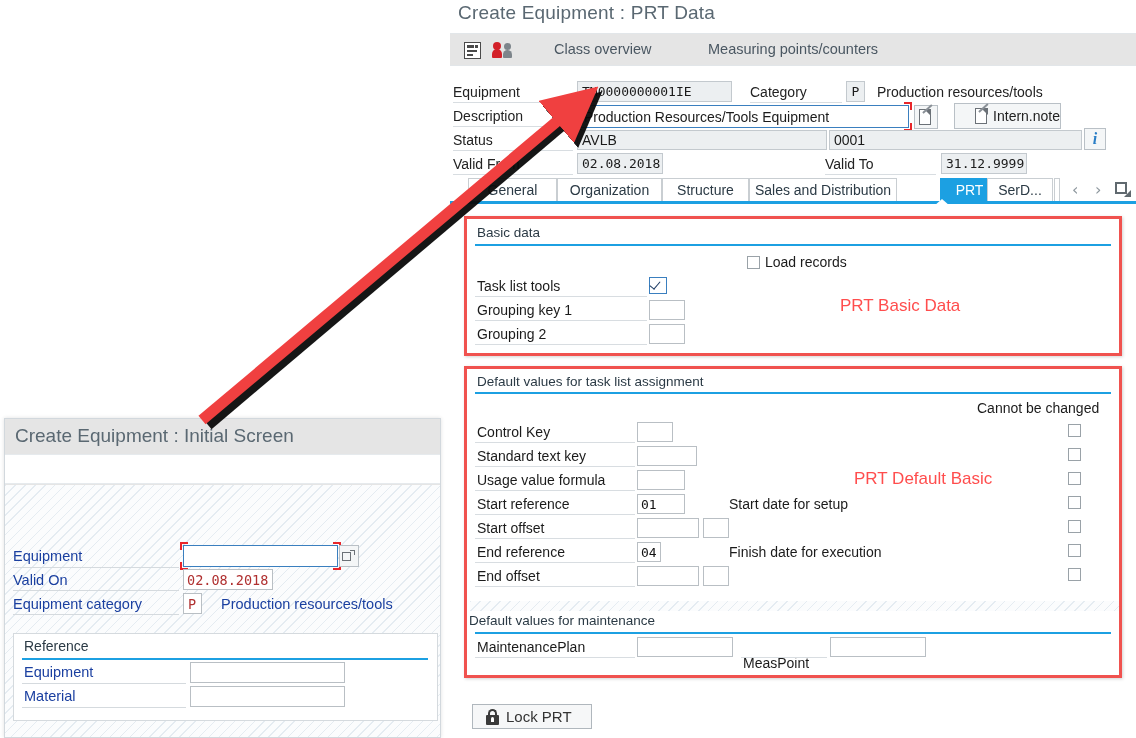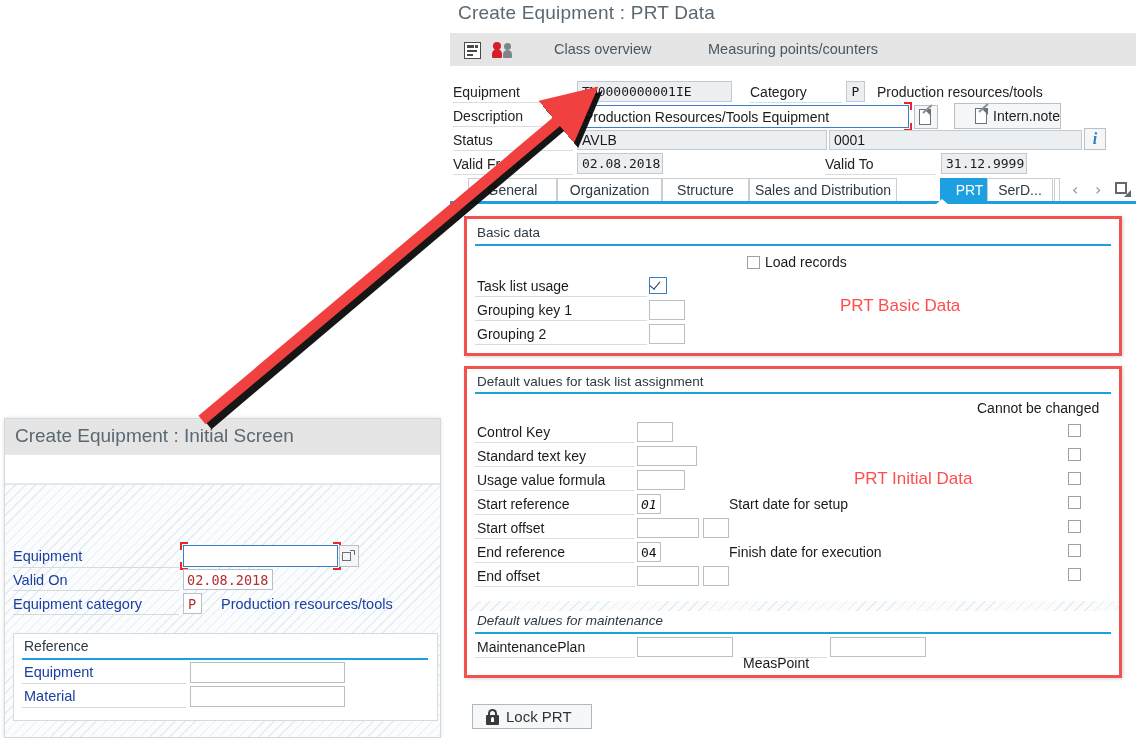--- a/index.html
+++ b/index.html
@@ -399,21 +399,21 @@
     <div id="tab-underline"></div>
     <div id="tab-pointer" style="left:484px;"></div>
 
     <div class="red-box" style="left:14px;top:216px;width:658px;height:140px;">
       <div class="grp-title" style="left:10px;top:6px;">Basic data</div>
       <div class="grp-rule" style="left:8px;top:25px;width:636px;"></div>
 
       <div class="cbox" style="left:280px;top:37px;"></div>
       <div class="f-label" style="left:298px;top:35px;">Load records</div>
 
-      <div class="f-label" style="left:10px;top:59px;">Task list usage</div>
+      <div class="f-label" style="left:10px;top:59px;">Task list tools</div>
       <div class="f-rule" style="left:8px;top:77px;width:172px;"></div>
       <div class="cbox checked blue" style="left:182px;top:58px;width:18px;height:17px;"></div>
 
       <div class="f-label" style="left:10px;top:83px;">Grouping key 1</div>
       <div class="f-rule" style="left:8px;top:101px;width:172px;"></div>
       <div class="ibox" style="left:182px;top:81px;width:36px;height:20px;"></div>
 
       <div class="f-label" style="left:10px;top:107px;">Grouping 2</div>
       <div class="f-rule" style="left:8px;top:125px;width:172px;"></div>
       <div class="ibox" style="left:182px;top:105px;width:36px;height:20px;"></div>
@@ -437,21 +437,21 @@
       <div class="ibox" style="left:170px;top:77px;width:60px;height:20px;"></div>
       <div class="cbox" style="left:601px;top:79px;"></div>
 
       <div class="f-label" style="left:10px;top:103px;">Usage value formula</div>
       <div class="f-rule" style="left:8px;top:121px;width:160px;"></div>
       <div class="ibox" style="left:170px;top:101px;width:48px;height:20px;"></div>
       <div class="cbox" style="left:601px;top:103px;"></div>
 
       <div class="f-label" style="left:10px;top:127px;">Start reference</div>
       <div class="f-rule" style="left:8px;top:145px;width:160px;"></div>
-      <div class="ibox" style="left:170px;top:125px;width:24px;height:20px;font-style:italic;">01</div>
+      <div class="ibox" style="left:170px;top:125px;width:48px;height:20px;">01</div>
       <div class="hint" style="left:262px;top:127px;">Start date for setup</div>
       <div class="cbox" style="left:601px;top:127px;"></div>
 
       <div class="f-label" style="left:10px;top:151px;">Start offset</div>
       <div class="f-rule" style="left:8px;top:169px;width:160px;"></div>
       <div class="ibox" style="left:170px;top:149px;width:62px;height:20px;"></div>
       <div class="ibox" style="left:236px;top:149px;width:26px;height:20px;"></div>
       <div class="cbox" style="left:601px;top:151px;"></div>
 
       <div class="f-label" style="left:10px;top:175px;">End reference</div>
@@ -459,25 +459,25 @@
       <div class="ibox" style="left:170px;top:173px;width:24px;height:20px;">04</div>
       <div class="hint" style="left:262px;top:175px;">Finish date for execution</div>
       <div class="cbox" style="left:601px;top:175px;"></div>
 
       <div class="f-label" style="left:10px;top:199px;">End offset</div>
       <div class="f-rule" style="left:8px;top:217px;width:160px;"></div>
       <div class="ibox" style="left:170px;top:197px;width:62px;height:20px;"></div>
       <div class="ibox" style="left:236px;top:197px;width:26px;height:20px;"></div>
       <div class="cbox" style="left:601px;top:199px;"></div>
 
-      <div class="annot" style="left:387px;top:100px;">PRT Initial Data</div>
+      <div class="annot" style="left:387px;top:100px;">PRT Default Basic</div>
 
       <div class="striped" style="position:absolute;left:3px;top:232px;width:649px;height:10px;"></div>
 
-      <div class="grp-title" style="left:10px;top:244px;font-style:italic;">Default values for maintenance</div>
+      <div class="grp-title" style="left:2px;top:244px;">Default values for maintenance</div>
       <div class="grp-rule" style="left:8px;top:263px;width:636px;"></div>
       <div class="f-label" style="left:10px;top:270px;">MaintenancePlan</div>
       <div class="f-rule" style="left:8px;top:288px;width:160px;"></div>
       <div class="ibox" style="left:170px;top:268px;width:96px;height:20px;"></div>
       <div class="f-label" style="left:276px;top:270px;margin-top:16px;">MeasPoint</div>
       <div class="f-rule" style="left:274px;top:288px;width:86px;"></div>
       <div class="ibox" style="left:363px;top:268px;width:96px;height:20px;"></div>
     </div>
 
     <div id="lock-btn" style="left:22px;top:704px;width:120px;height:25px;">

